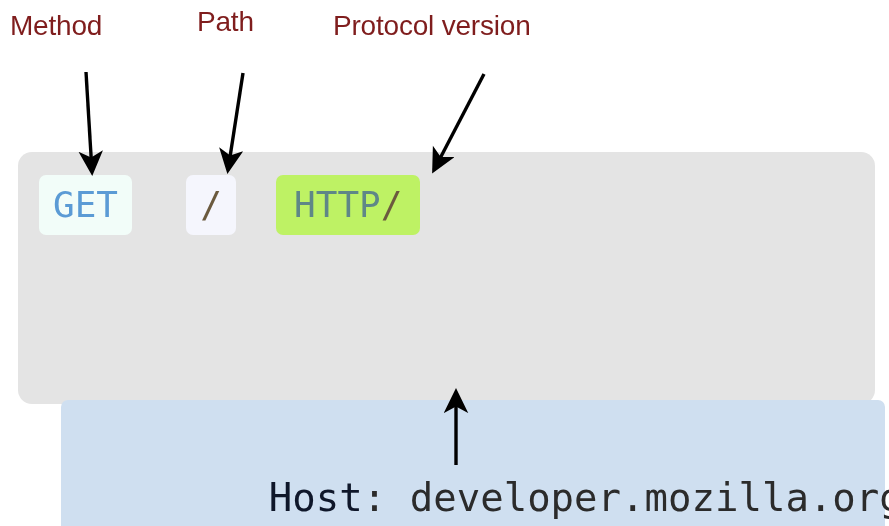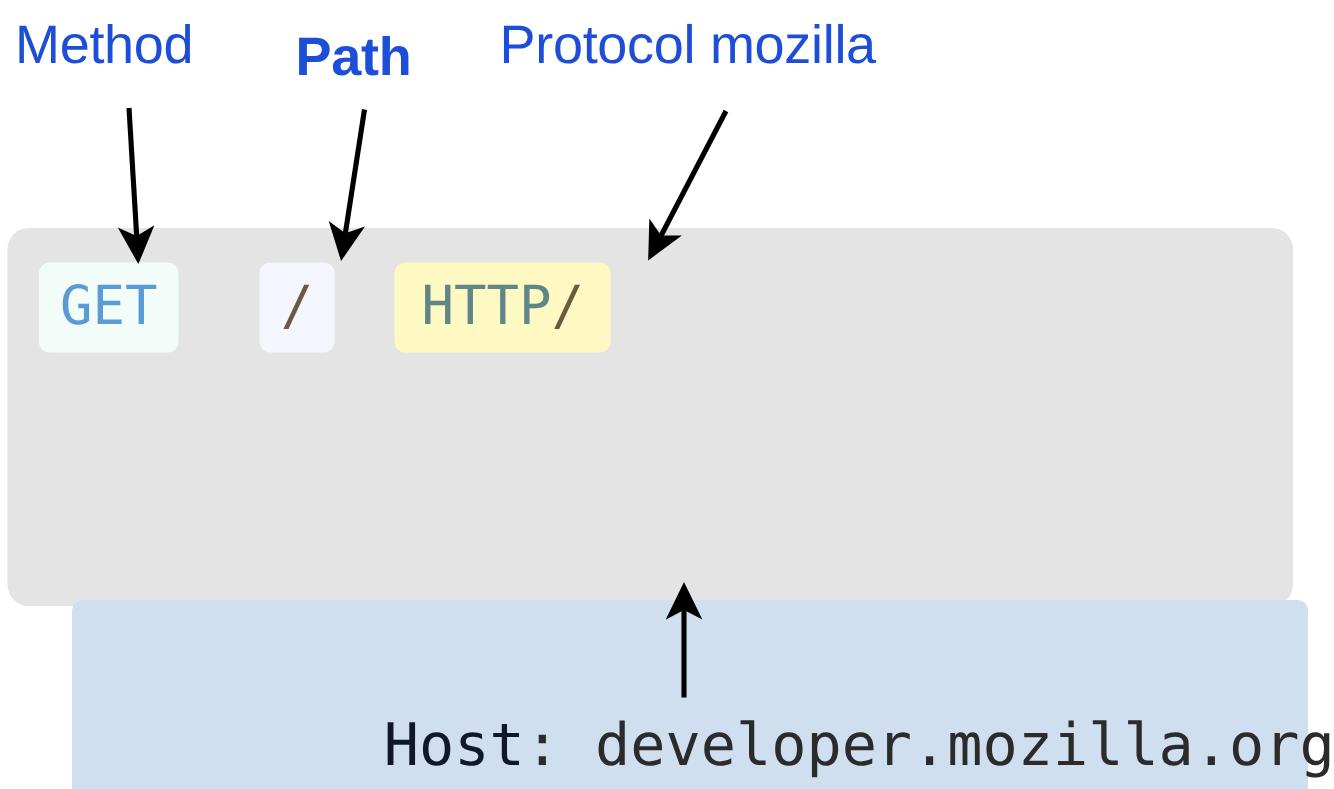--- a/index.html
+++ b/index.html
@@ -16,45 +16,45 @@
     width: 889px;
     height: 526px;
     background: #ffffff;
     overflow: hidden;
   }
 
   
   .annot-label {
     position: absolute;
     font-family: "Liberation Sans", sans-serif;
-    font-size: 36px;
+    font-size: 28px;
     line-height: 1;
-    color: #1d4ed8;
+    color: #7f1d1d;
     white-space: nowrap;
     letter-spacing: -0.2px;
   }
   #label-method { left: 10px;  top: 12px; }
-  #label-path   { left: 197px; top: 20px; font-weight: bold; }
+  #label-path   { left: 197px; top: 8px; }
   #label-proto  { left: 333px; top: 12px; }
   #label-headers{ left: 366px; top: 478px; }
 
   
   #arrows {
     position: absolute;
     left: 0;
     top: 0;
     width: 889px;
     height: 526px;
     pointer-events: none;
   }
 
   
   #request-card {
     position: absolute;
-    left: 5px;
+    left: 18px;
     top: 152px;
     width: 857px;
     height: 252px;
     box-sizing: border-box;
     background: #e4e4e4;
     border-radius: 14px;
     padding: 23px 0 0 21px;
   }
 
   
@@ -80,21 +80,21 @@
     padding: 0 14px;
     color: #5b9bd5;
   }
   #path-box {
     background: #f5f6fd;
     margin-left: 54px;
     width: 50px;
     color: #6b5a3e;
   }
   #proto-box {
-    background: #fef9c3;
+    background: #bef264;
     margin-left: 40px;
     padding: 0 18px;
     letter-spacing: 0px;
   }
   .tok-http  { color: #5f8787; }
   .tok-slash { color: #6b5a3e; }
   .tok-ver   { color: #cc5490; }
 
   
   #headers-block {
@@ -121,21 +121,21 @@
 </style>
 </head>
 <body>
 
 <div id="stage">
 
   <div class="annot-label" id="label-method">Method</div>
 
   <div class="annot-label" id="label-path">Path</div>
 
-  <div class="annot-label" id="label-proto">Protocol mozilla</div>
+  <div class="annot-label" id="label-proto">Protocol version</div>
 
   <div class="annot-label" id="label-headers">Headers</div>
 
   <div id="request-card">
 
     <div id="request-line">
 
       <div class="token-box" id="method-box">
         <span>GET</span>
       </div>

